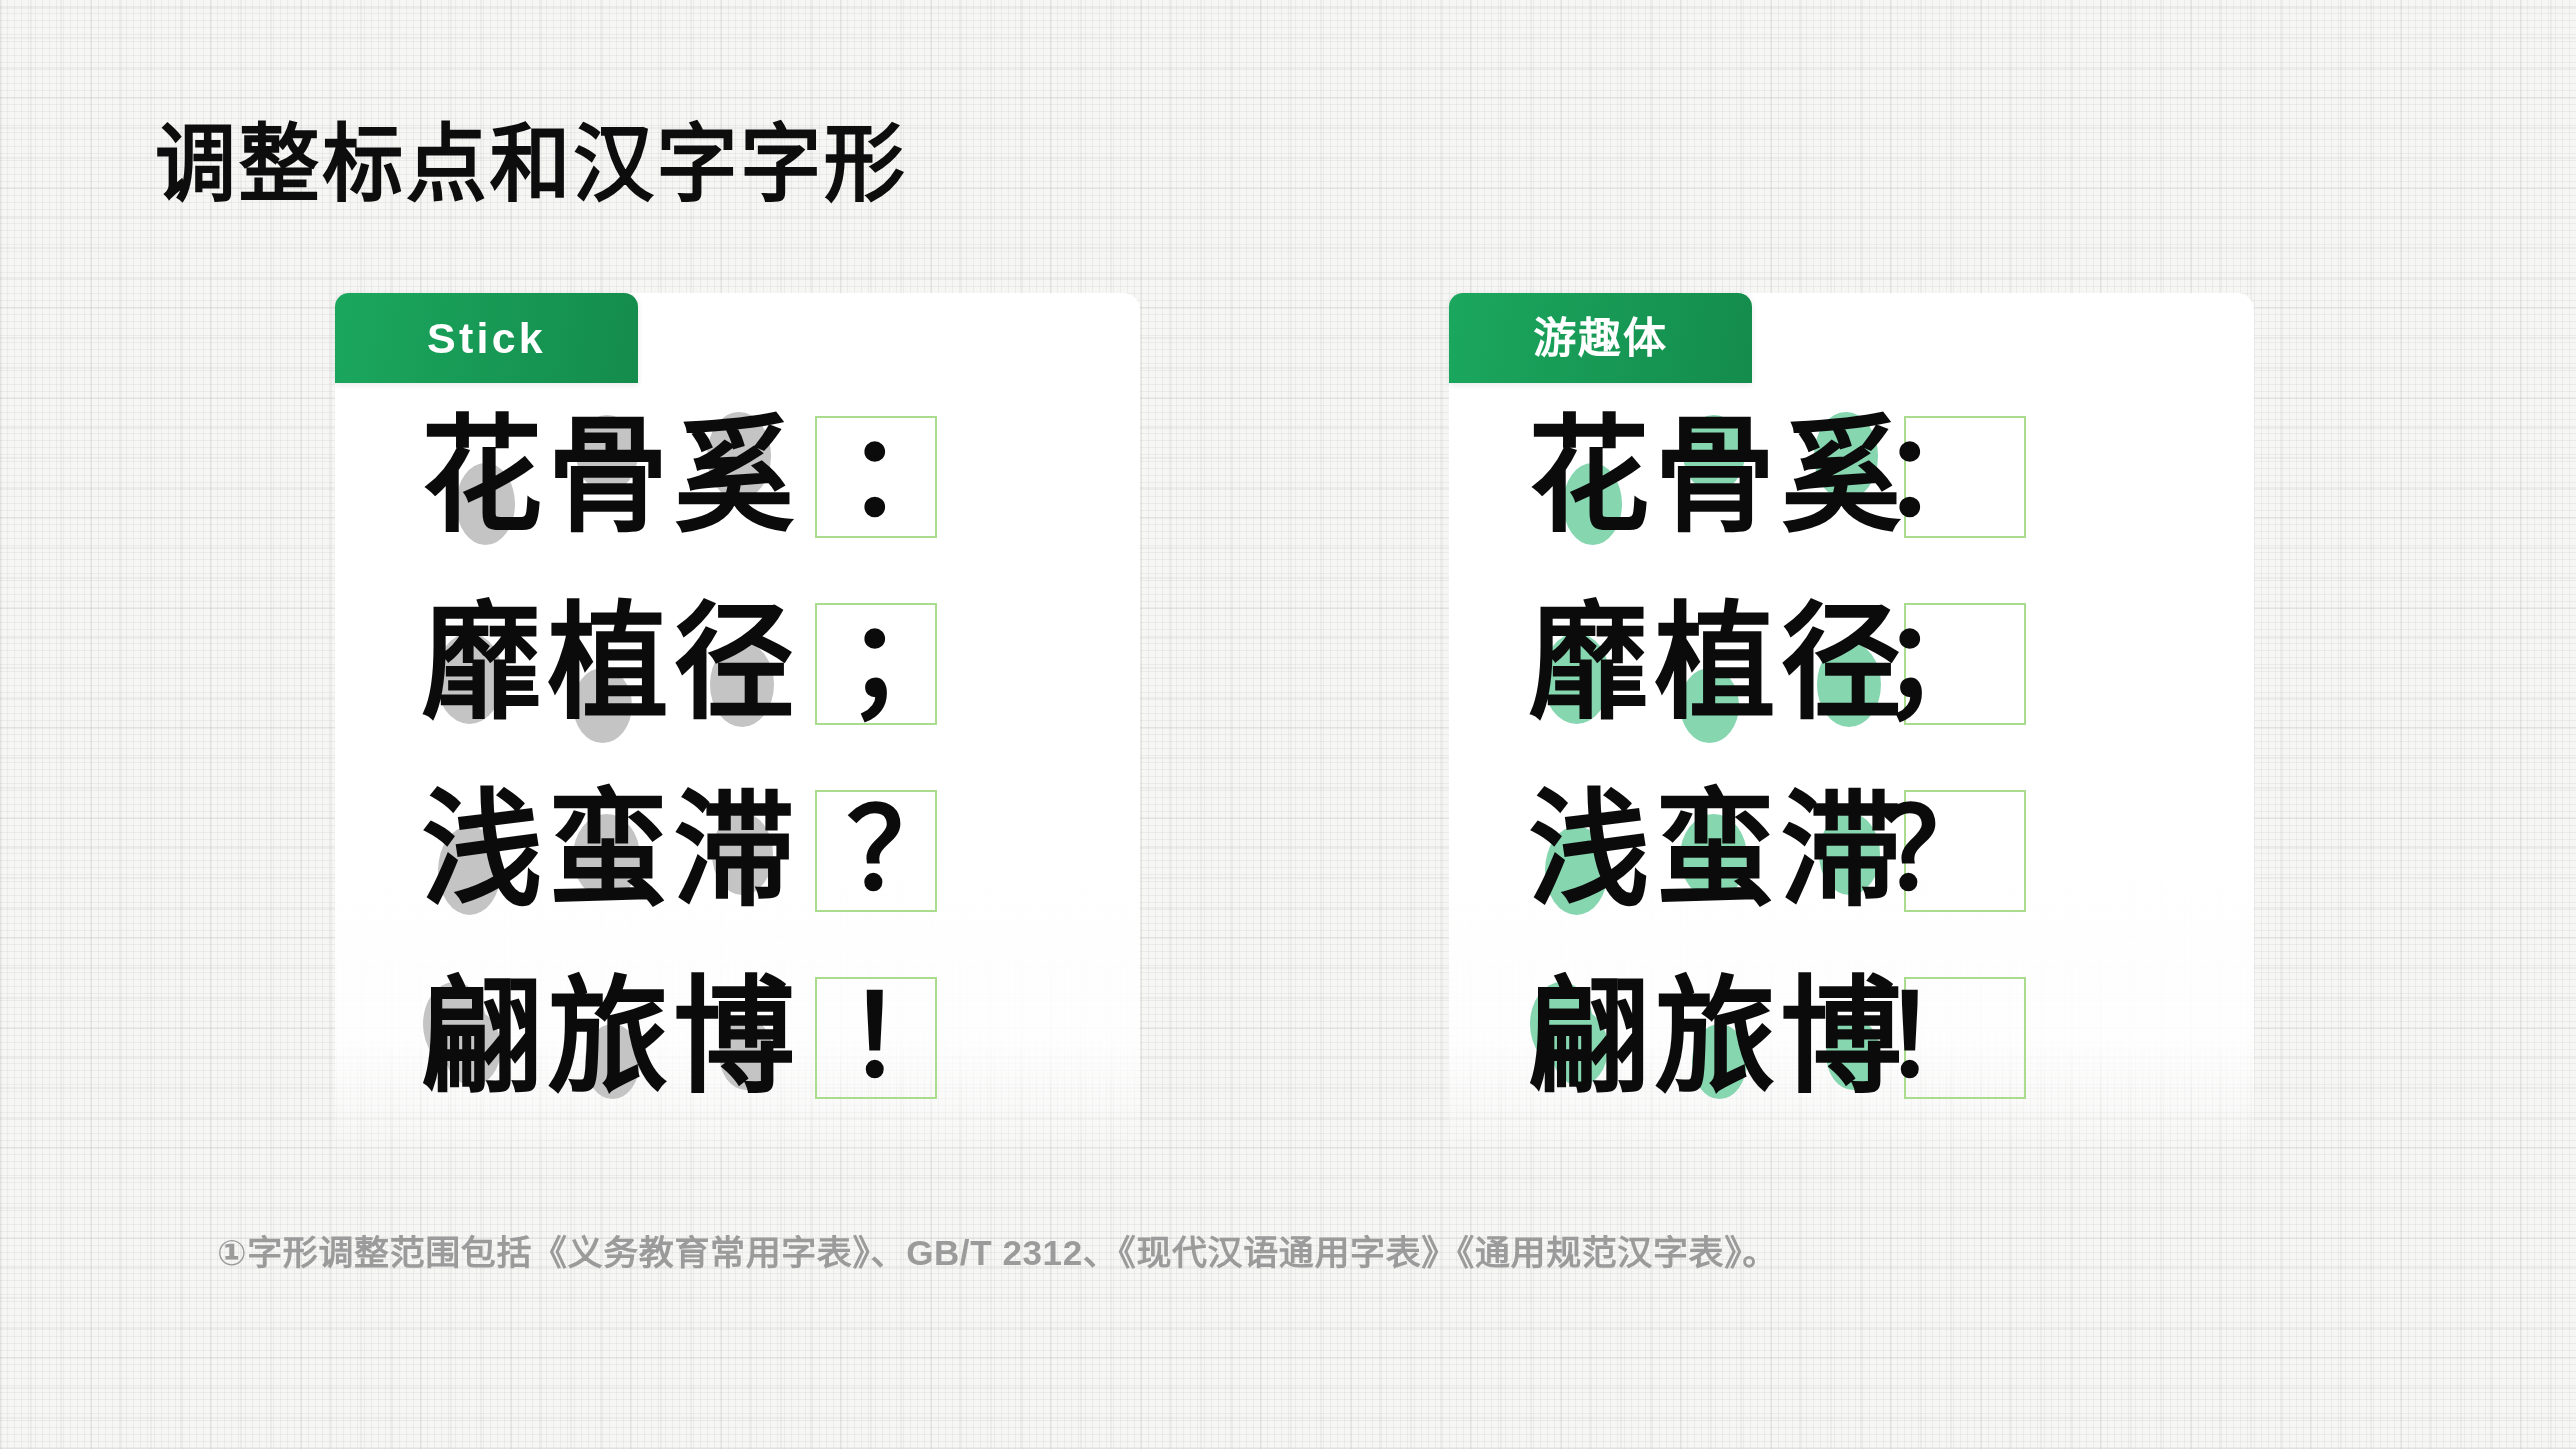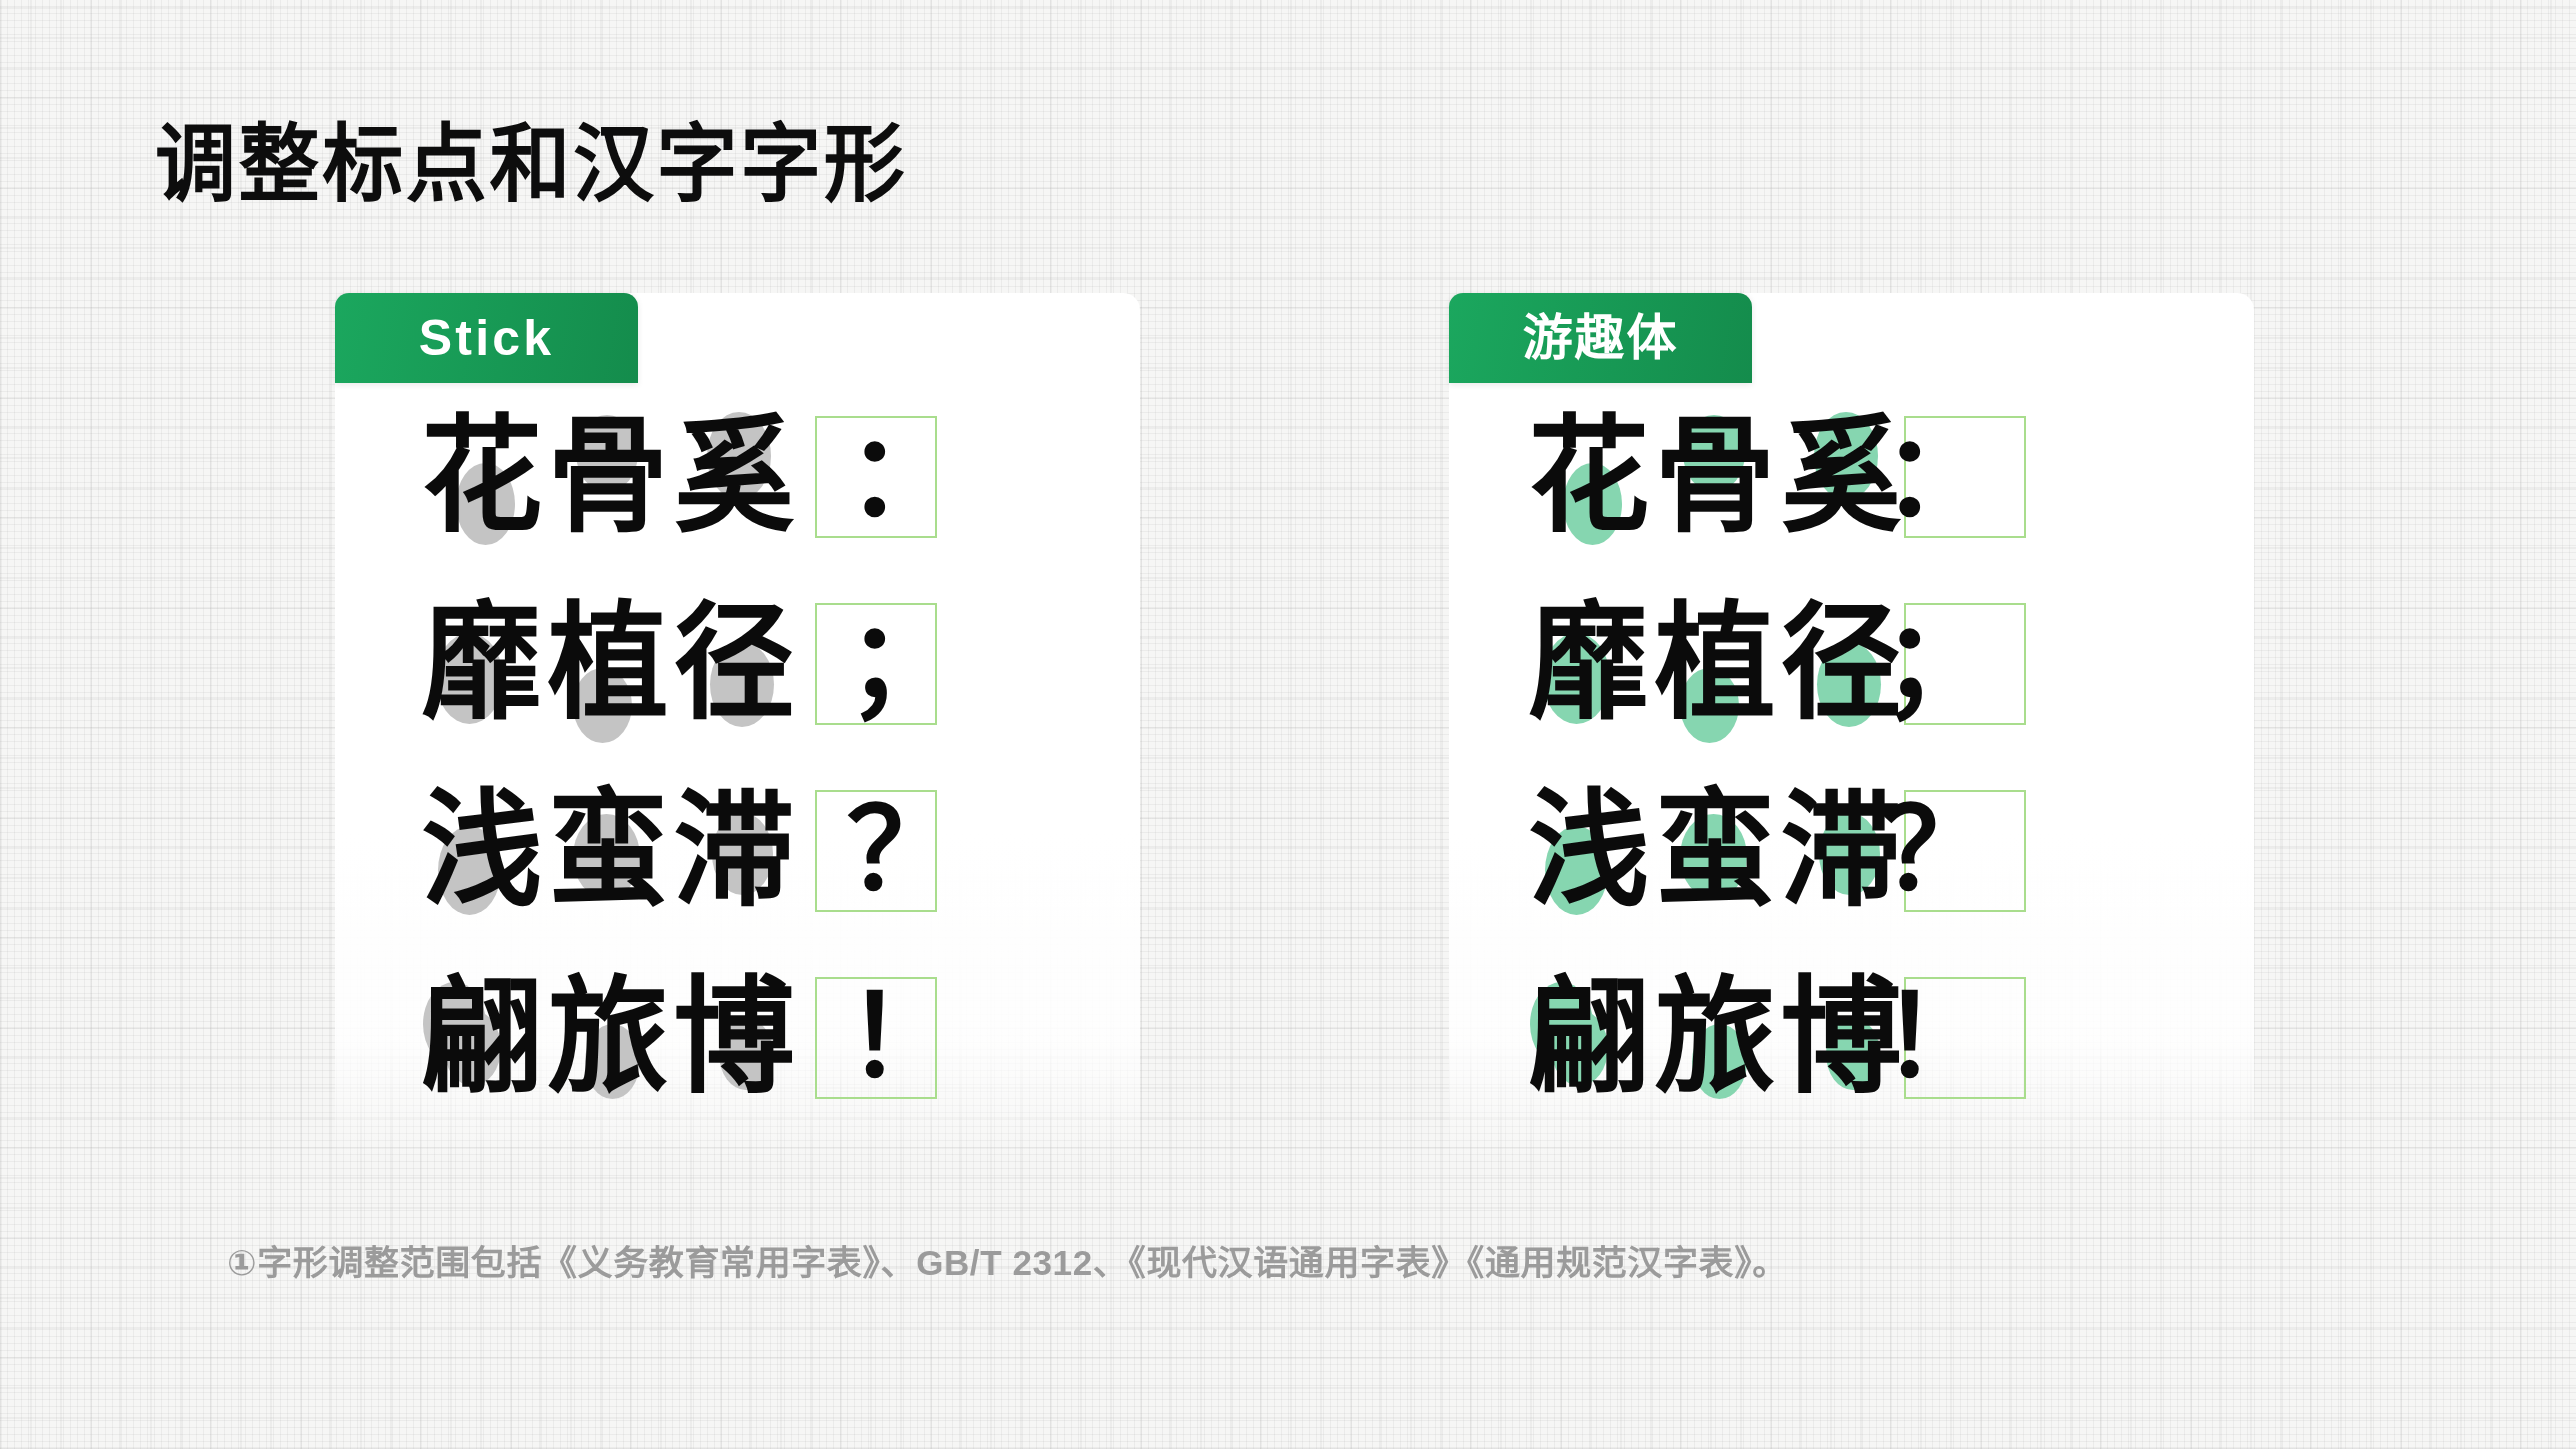--- a/index.html
+++ b/index.html
@@ -92,21 +92,21 @@
     border-radius: 14px 14px 0 0;
     background: linear-gradient(100deg, #1ba75e 0%, #148c4c 100%);
     box-shadow: 0 1.9px 6.4px rgba(0,0,0,0.09);
     display: flex;
     align-items: center;
     justify-content: center;
     z-index: 3;
   }
   .tab-label {
     color: #ffffff;
-    font-size: 50px;
+    font-size: 43px;
     font-weight: 700;
     letter-spacing: 3.2px;
     line-height: 1;
     white-space: nowrap;
   }
   #tab-right .tab-label { letter-spacing: 1.9px; }
 
   
   .rows {
     position: absolute;
@@ -184,21 +184,21 @@
     position: absolute;
     left: 213px;
     top: 1224px;
     color: #9b9b9b;
     font-size: 35px;
     line-height: 1.42;
     font-weight: 700;
     letter-spacing: 0.6px;
     white-space: nowrap;
   }
-  #footnotes div { margin: 14px; padding: 0; }
+  #footnotes div { margin: 4px; padding: 0; }
 </style>
 </head>
 <body>
 
 <div id="texture"></div>
 
 <div id="stage">
 
   <div id="page-title">调整标点和汉字字形</div>
 

